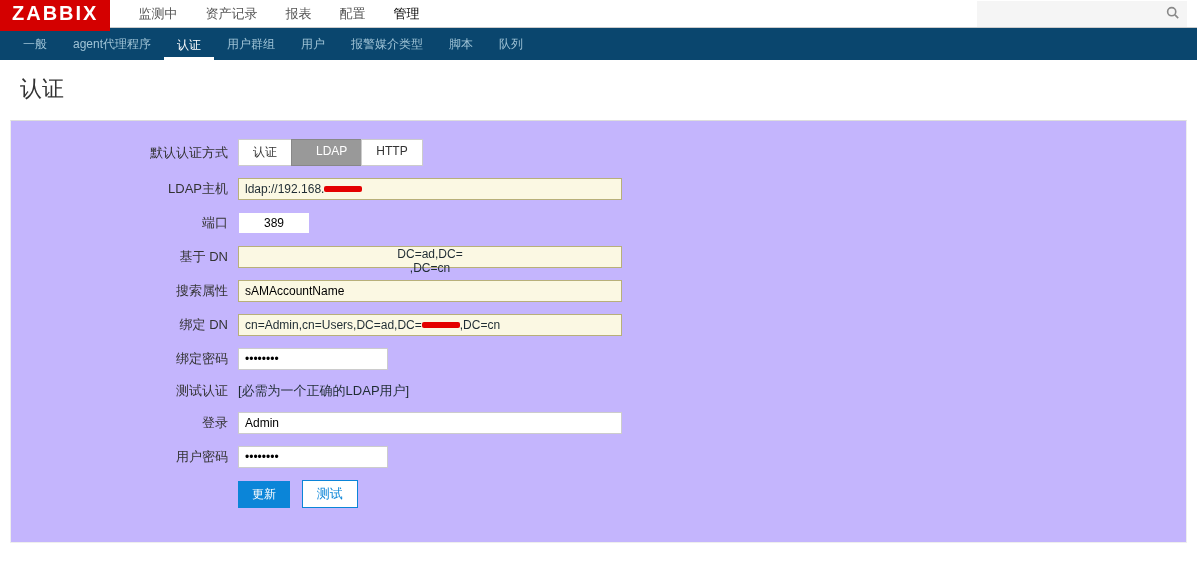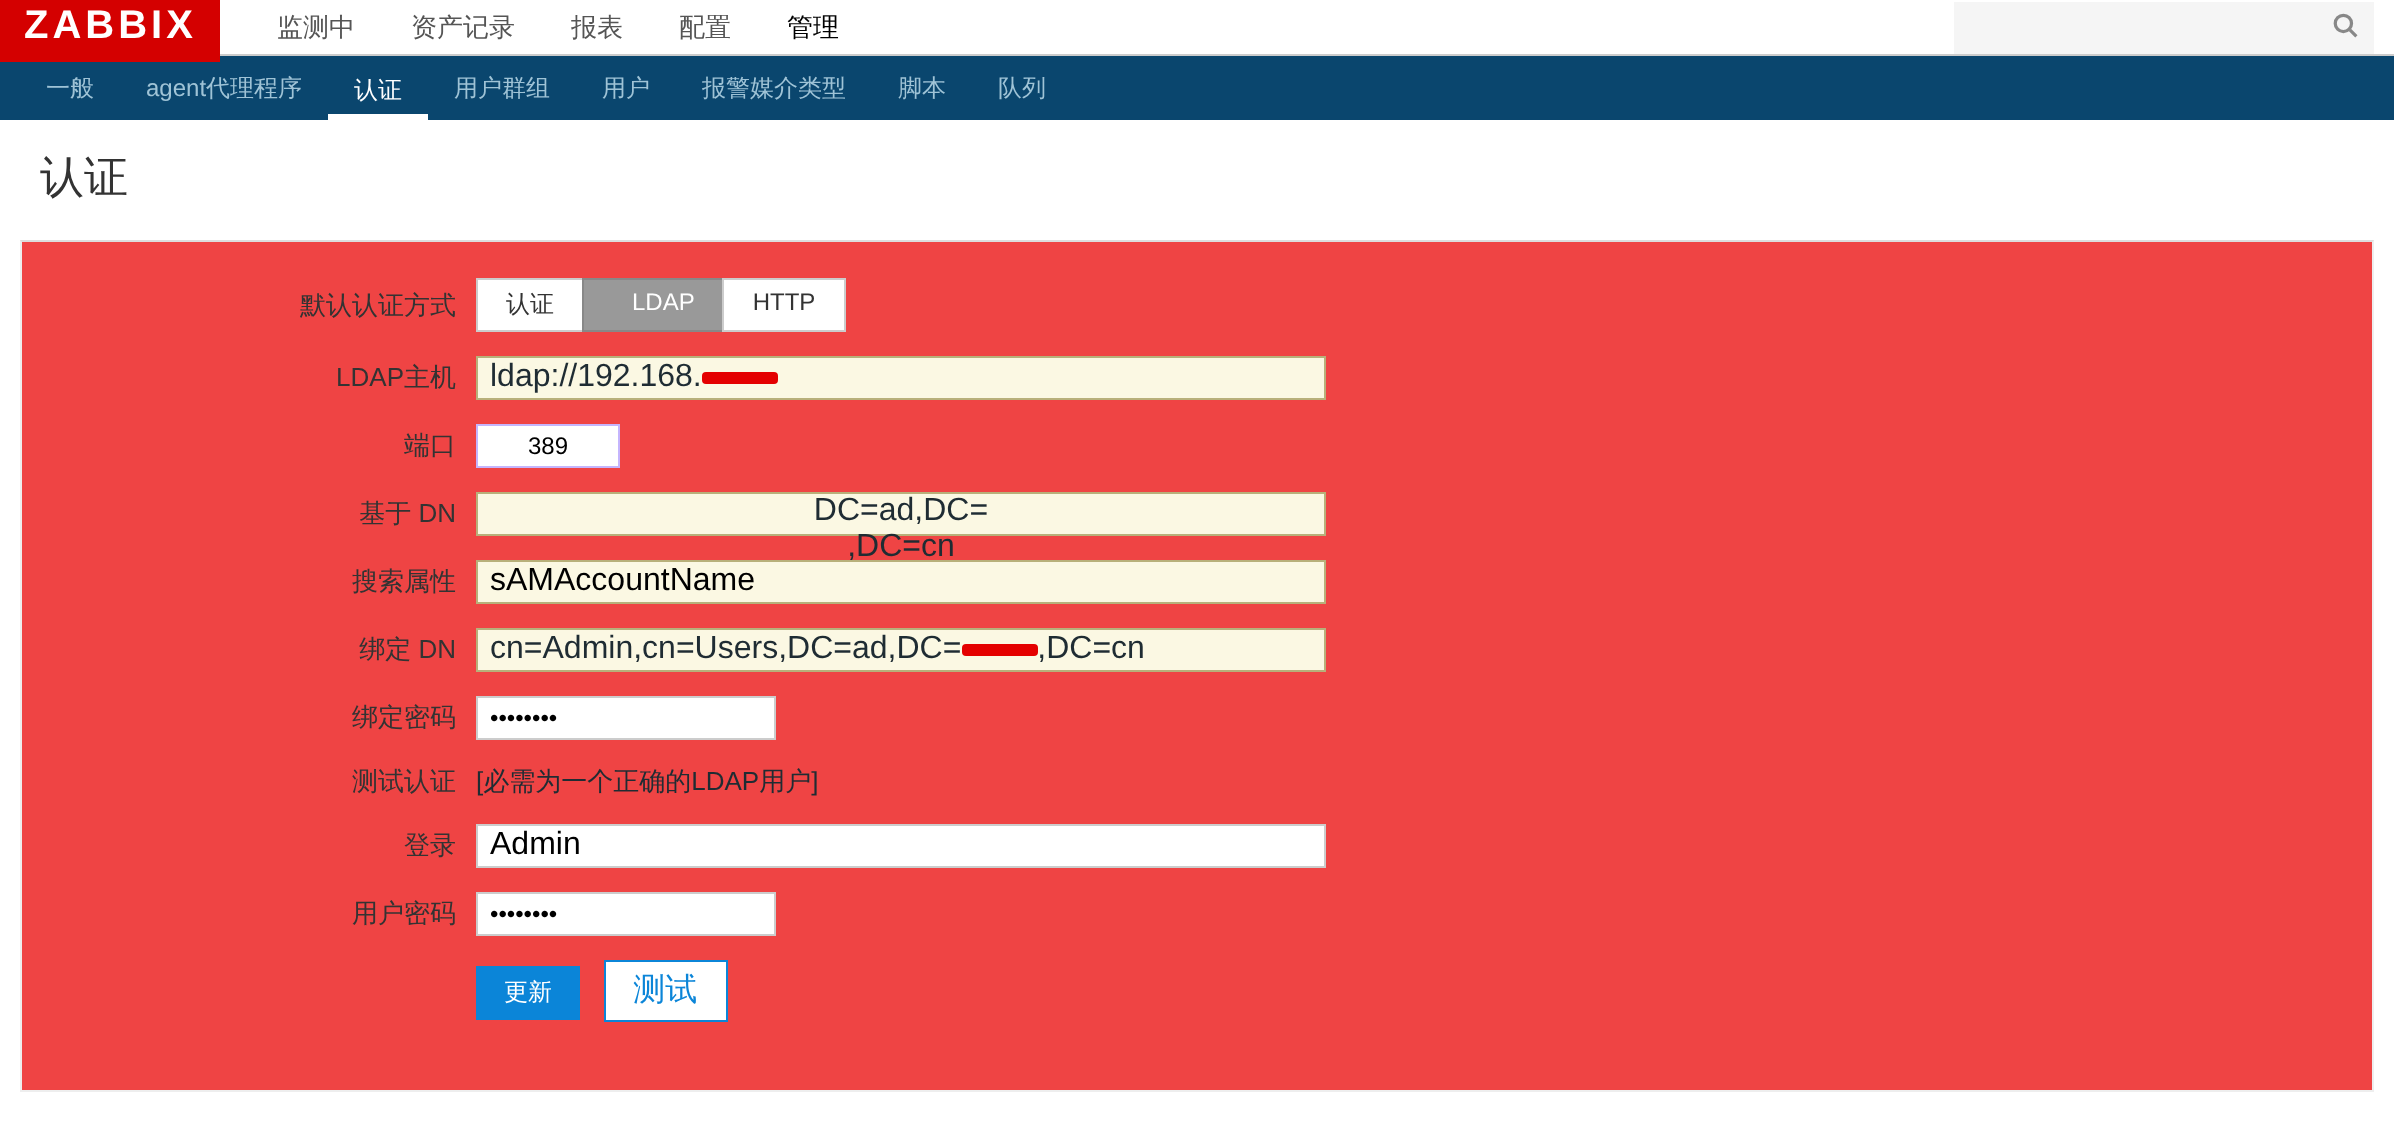--- a/index.html
+++ b/index.html
@@ -10,33 +10,33 @@
 .main-nav-item { color: #555; padding: 0 12px; height: 44px; line-height: 44px; cursor: pointer; position: relative; }
 .main-nav-item.active { color: #000; }
 .main-nav-item.active::after { content:""; position:absolute; bottom:-1px; left:50%; transform:translateX(-50%); width:0; height:0; border-left:7px solid transparent; border-right:7px solid transparent; border-bottom:7px solid #0a466e; }
 .search-box { display:flex; align-items:center; }
 .search-input { width: 180px; height: 26px; border: none; background:#f5f5f5; padding: 0 8px; }
 .search-btn { width: 30px; height:26px; border:none; background:#f5f5f5; color:#888; cursor:pointer; }
 .sub-nav { background: #0a466e; height: 32px; display:flex; align-items:center; padding: 0 10px; }
 .sub-nav-item { color: #9fc3d6; padding: 0 13px; height:32px; line-height:32px; cursor:pointer; font-size:12px; }
 .sub-nav-item.active { color:#fff; border-bottom:3px solid #fff; height:32px; line-height:29px; padding-top:3px; }
 .page-title { font-size: 22px; font-weight:normal; padding: 14px 20px 16px; color:#333; font-family: "SimSun","Songti SC",serif; }
-.content-panel { background:#ef4444; border:1px solid #eee; margin: 0 10px 10px; padding: 18px 0 22px; border-top:1px solid #ddd; }
+.content-panel { background:#c4b5fd; border:1px solid #eee; margin: 0 10px 10px; padding: 18px 0 22px; border-top:1px solid #ddd; }
 .form-row { display:flex; align-items:center; margin-bottom: 12px; }
 .form-label { width:227px; text-align:right; padding-right:10px; color:#333; }
 .form-value { flex:1; }
-.input-wide { width:425px; height:22px; border:1px solid #b8b07a; background:#fbf8e3; padding:0 6px; font-size:16px; }
+.input-wide { width:384px; height:22px; border:1px solid #b8b07a; background:#fbf8e3; padding:0 6px; font-size:12px; }
 .input-port { width:72px; height:22px; border:1px solid #c4b5fd; text-align:center; font-size:12px; }
 .input-pwd { width:150px; height:22px; border:1px solid #ccc; padding:0 6px; font-size:12px; }
 .btngroup { display:inline-flex; }
 .seg { border:1px solid #ccc; padding:4px 14px; cursor:pointer; font-size:12px; background:#fff; color:#333; }
 .seg.active { background:#999; color:#fff; border-color:#888;padding-left:24px; }
 .seg:not(:first-child) { margin-left:-1px; }
 .btn-primary { background:#0b85d8; color:#fff; border:none; padding:5px 14px; margin-right:8px; cursor:pointer; font-size:12px; }
-.btn-secondary { background:#fff; color:#0b85d8; border:1px solid #0b85d8; padding:4px 14px; cursor:pointer; font-size:16px; }
+.btn-secondary { background:#fff; color:#0b85d8; border:1px solid #0b85d8; padding:4px 14px; cursor:pointer; font-size:13px; }
 .redact { display:inline-block; width:38px; height:6px; background:#e40000; border-radius:2px; vertical-align:middle; }
 .val-prefix { display:inline-block; vertical-align:middle; }
 </style>
 </head>
 <body>
 
 <div class="top-nav">
   <div class="logo">ZABBIX</div>
   <div class="main-nav">
     <div class="main-nav-item">监测中</div>

